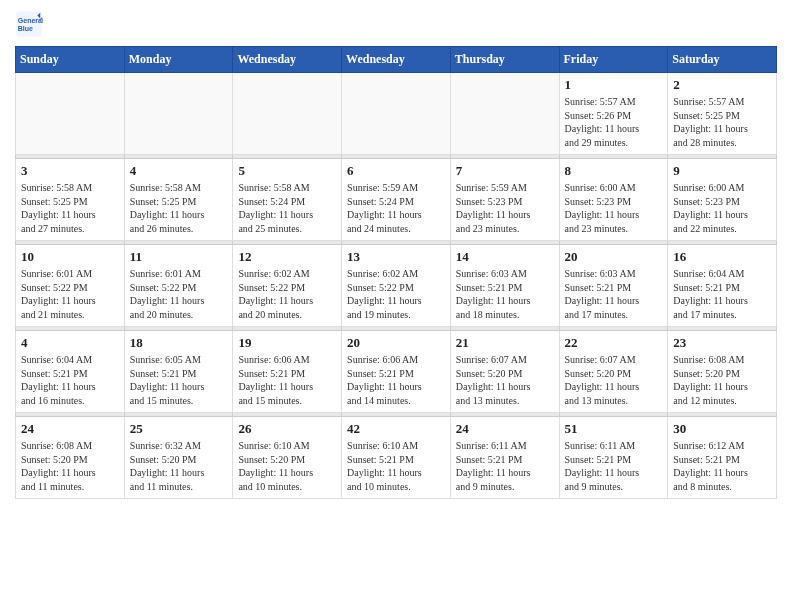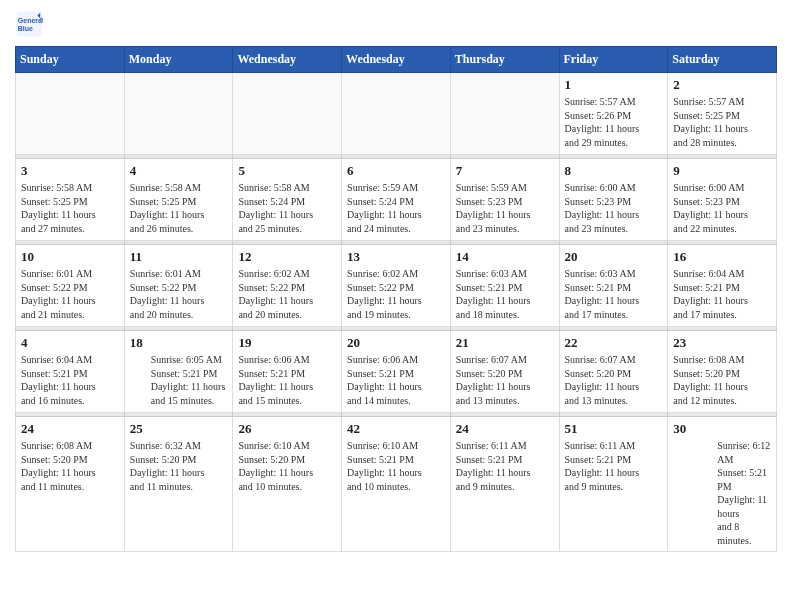--- a/index.html
+++ b/index.html
@@ -284,21 +284,21 @@
         <tr>
           <td>
             <div class="day-number">4</div>
             <div class="day-info" style="white-space: pre-line;">Sunrise: 6:04 AM
 Sunset: 5:21 PM
 Daylight: 11 hours
 and 16 minutes.</div>
           </td>
           <td>
             <div class="day-number">18</div>
-            <div class="day-info" style="white-space: pre-line; margin-left: 21px;">Sunrise: 6:05 AM
+            <div class="day-info" style="white-space: pre-line;">Sunrise: 6:05 AM
 Sunset: 5:21 PM
 Daylight: 11 hours
 and 15 minutes.</div>
           </td>
           <td>
             <div class="day-number">19</div>
             <div class="day-info" style="white-space: pre-line;">Sunrise: 6:06 AM
 Sunset: 5:21 PM
 Daylight: 11 hours
 and 15 minutes.</div>
@@ -379,21 +379,21 @@
           </td>
           <td>
             <div class="day-number">51</div>
             <div class="day-info" style="white-space: pre-line;">Sunrise: 6:11 AM
 Sunset: 5:21 PM
 Daylight: 11 hours
 and 9 minutes.</div>
           </td>
           <td>
             <div class="day-number">30</div>
-            <div class="day-info" style="white-space: pre-line; margin-left: 44px;">Sunrise: 6:12 AM
+            <div class="day-info" style="white-space: pre-line;">Sunrise: 6:12 AM
 Sunset: 5:21 PM
 Daylight: 11 hours
 and 8 minutes.</div>
           </td>
         </tr>
       </tbody>
   </table>
 </div>
 
 </body></html>

